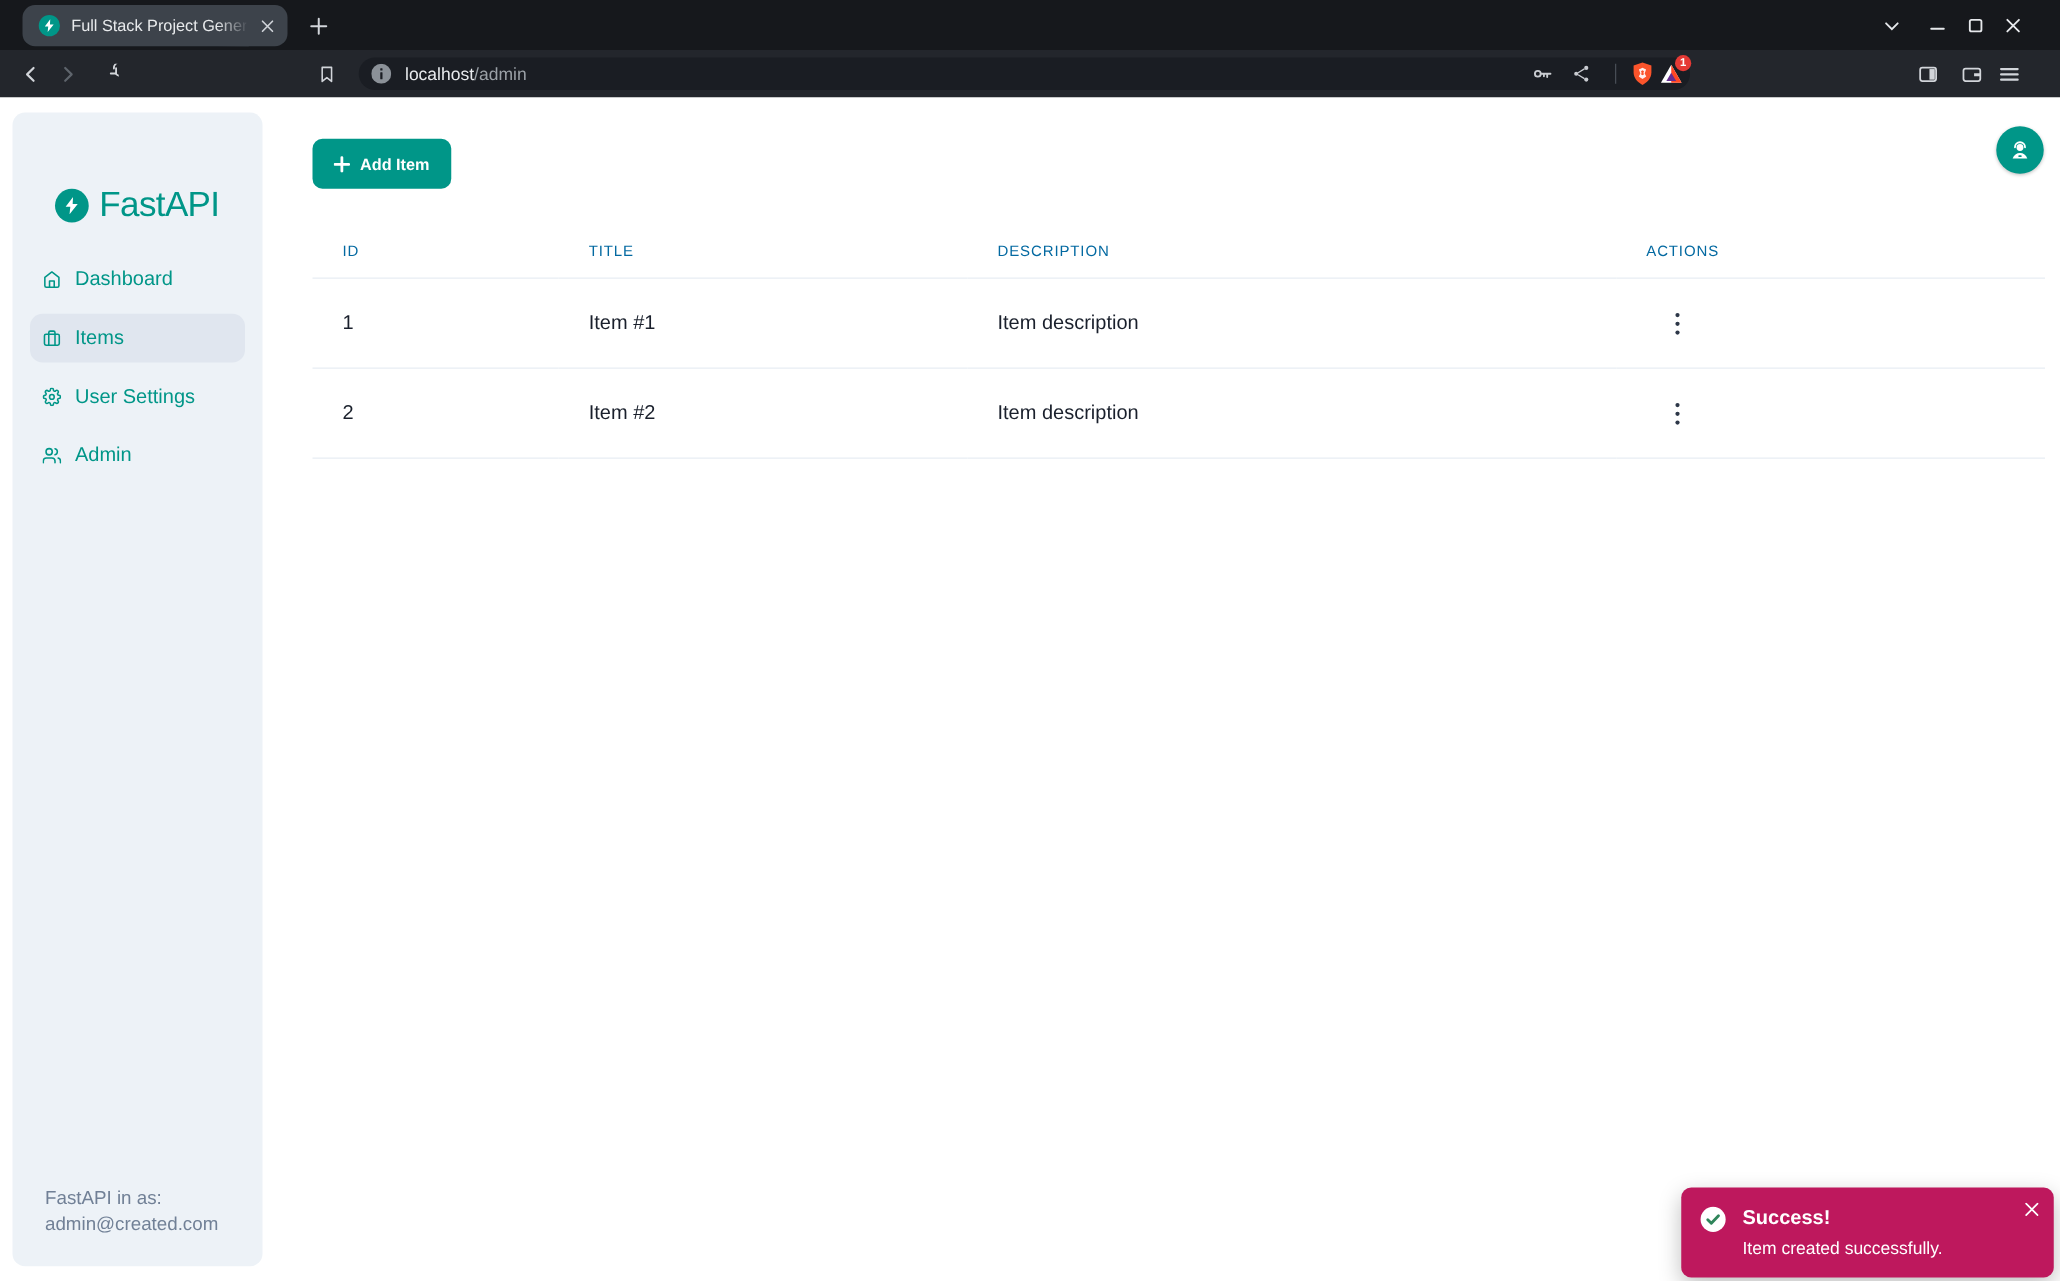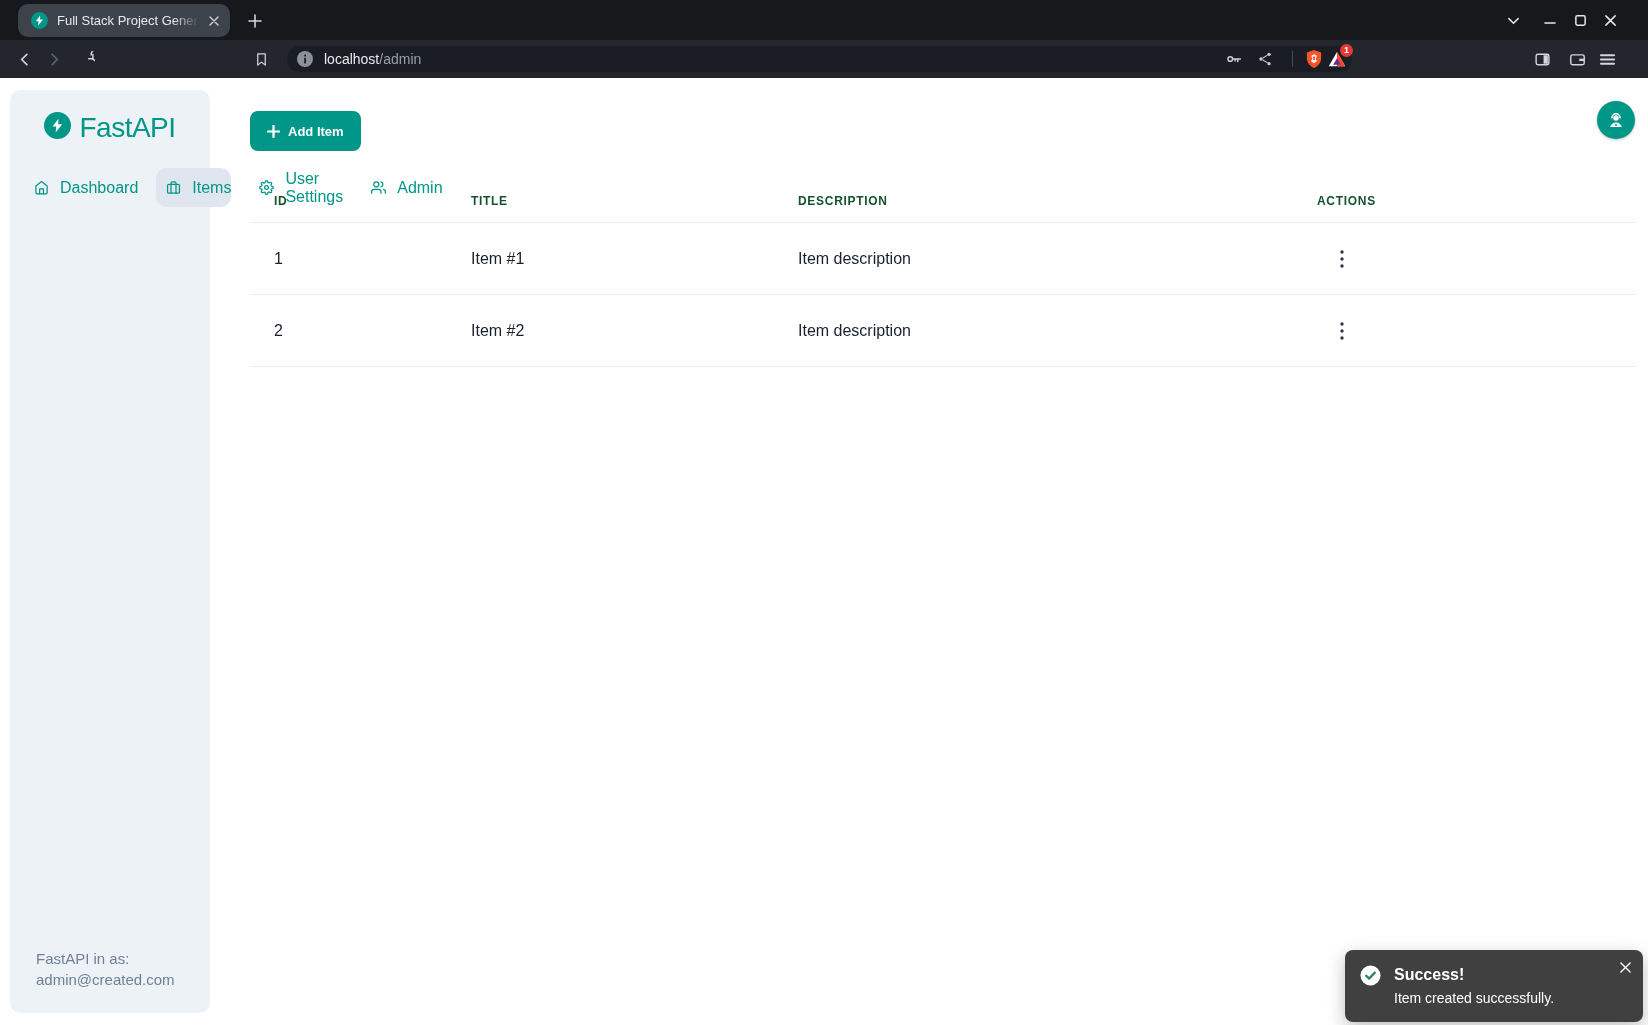--- a/index.html
+++ b/index.html
@@ -39,49 +39,49 @@
   .pill-divider { position:absolute; right:59px; top:5px; width:1px; height:16px; background:#474d55; }
   .bat-badge { position:absolute; top:-5px; right:-6px; min-width:13px; height:13px; border-radius:7px;
                background:#e53935; color:#fff; font-size:9px; font-weight:bold; line-height:13px;
                text-align:center; padding:0 3px; }
 
   
   .page { position:absolute; left:0; top:78px; width:100%; height:947px; background:#fff; }
 
   .sidebar { position:absolute; left:10px; top:12px; width:200px; height:923px;
              background:#EDF2F7; border-radius:10px; }
-  .logo { display:flex; justify-content:center; gap:8px; padding-top:22px; }
+  .logo { display:flex; align-items:center; justify-content:center; gap:8px; padding-top:58px; }
   .logo-mark { width:27px; height:27px; border-radius:50%; background:#009688; display:flex;
                align-items:center; justify-content:center; flex:none; }
   .logo-text { color:#009688; font-size:28px; font-weight:500; letter-spacing:-0.5px; }
-  nav { margin-top:24px; padding:0 14px; display:flex; flex-direction:row; gap:18px; }
+  nav { margin-top:24px; padding:0 14px; display:flex; flex-direction:column; gap:8px; }
   .nav-item { height:39px; border-radius:10px; display:flex; align-items:center; gap:11px;
               padding-left:10px; color:#009688; font-size:16px; font-weight:500; cursor:pointer; }
   .nav-item.active { background:#E0E6EF; }
   .nav-icon { width:15px; height:15px; display:flex; flex:none; }
   .sidebar-footer { position:absolute; left:26px; bottom:23px; color:#718096; font-size:15px; line-height:21px; }
 
   main { position:absolute; left:210px; top:0; right:0; bottom:0; padding:0 12px 0 40px; }
   .avatar { position:absolute; right:13px; top:23px; width:38px; height:38px; border-radius:50%;
             background:#009688; border:none; display:flex; align-items:center; justify-content:center;
             cursor:pointer; box-shadow:0 1px 3px rgba(0,0,0,.25); }
   h1 { margin-top:56px; font-size:30px; font-weight:700; color:#1A202C; letter-spacing:-0.3px; }
   .add-btn { margin-top:33px; height:40px; display:inline-flex; align-items:center; gap:8px;
              padding:0 17px; border:none; border-radius:8px; background:#009688; color:#fff;
              font-size:13px; font-weight:700; font-family:inherit; cursor:pointer; }
   table { margin-top:24px; width:100%; border-collapse:collapse; table-layout:fixed; }
-  th { text-align:left; padding:19px 0 14px 24px; font-size:12px; font-weight:700; color:#14532d;
+  th { text-align:left; padding:19px 0 14px 24px; font-size:12px; font-weight:400; color:#0369a1;
        letter-spacing:0.7px; border-bottom:1px solid #E8EDF3; }
   td { height:72px; padding:0 0 0 24px; font-size:16px; color:#1A202C; border-bottom:1px solid #E8EDF3; }
   .kebab { margin-left:12px; width:26px; height:32px; border:none; background:transparent;
            display:flex; align-items:center; justify-content:center; cursor:pointer; color:#2D3748; }
 
   
   .toast { position:absolute; right:5px; bottom:3px; width:298px; height:72px; border-radius:8px;
-           background:#404040; color:#fff; display:flex; padding:14px 14px 0 15px; gap:13px;
+           background:#be185d; color:#fff; display:flex; padding:14px 14px 0 15px; gap:13px;
            box-shadow:0 6px 18px rgba(0,0,0,.25); }
   .toast-icon { width:21px; height:21px; flex:none; margin-top:1px; }
   .toast-title { font-size:16px; font-weight:700; line-height:21px; }
   .toast-msg { font-size:14px; line-height:22px; margin-top:2px; }
   .toast-close { position:absolute; top:8px; right:9px; width:18px; height:18px; border:none;
                  background:transparent; color:#fff; display:flex; align-items:center;
                  justify-content:center; cursor:pointer; }
 
   svg { display:block; }
 </style>

